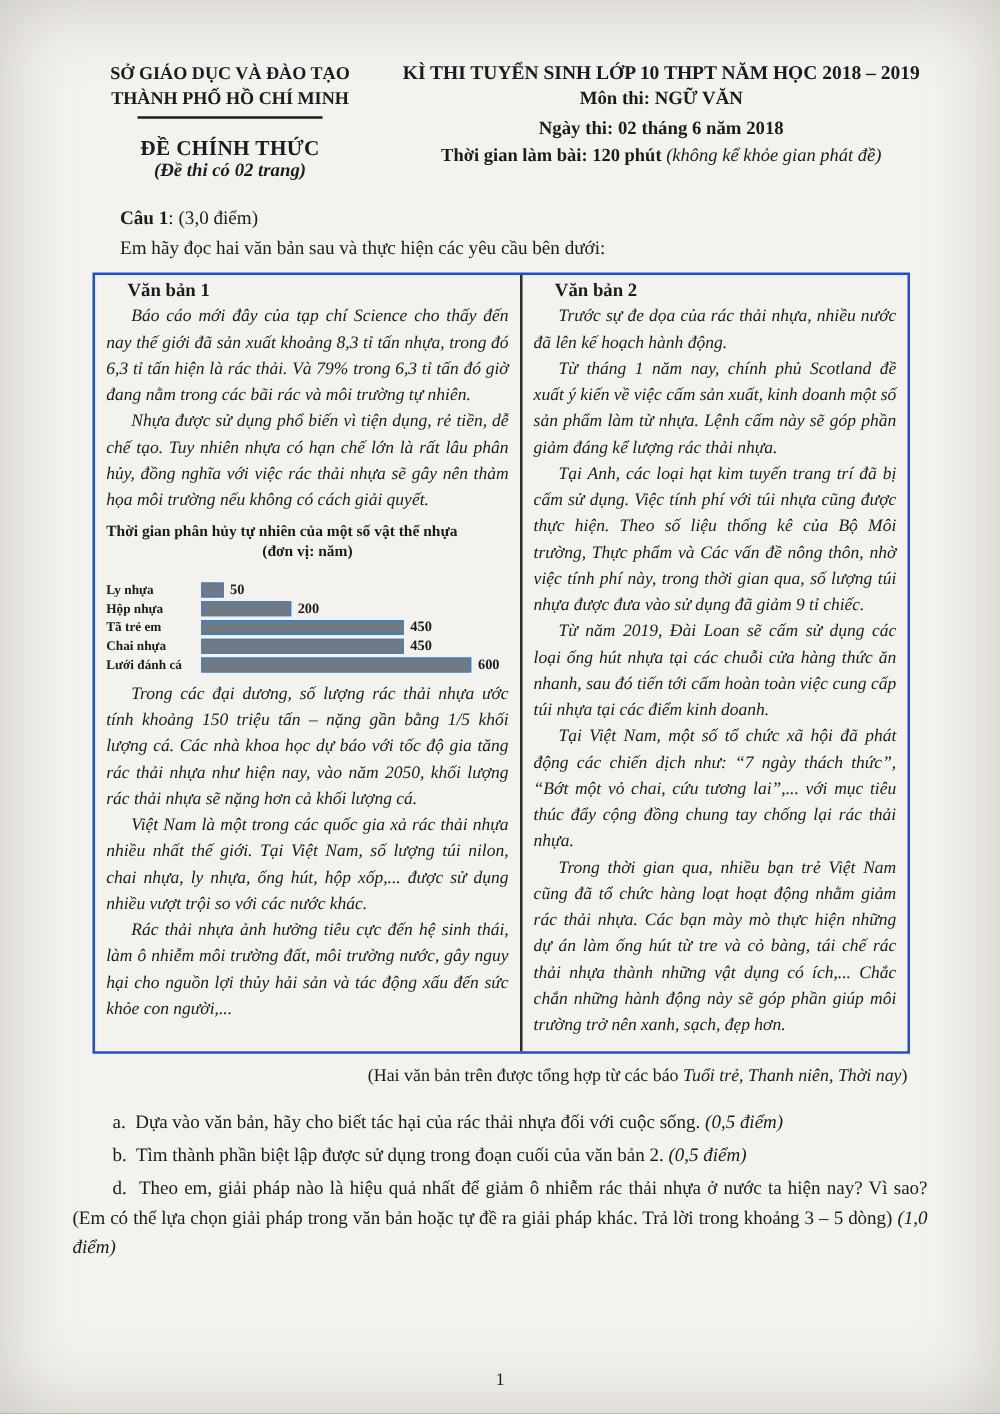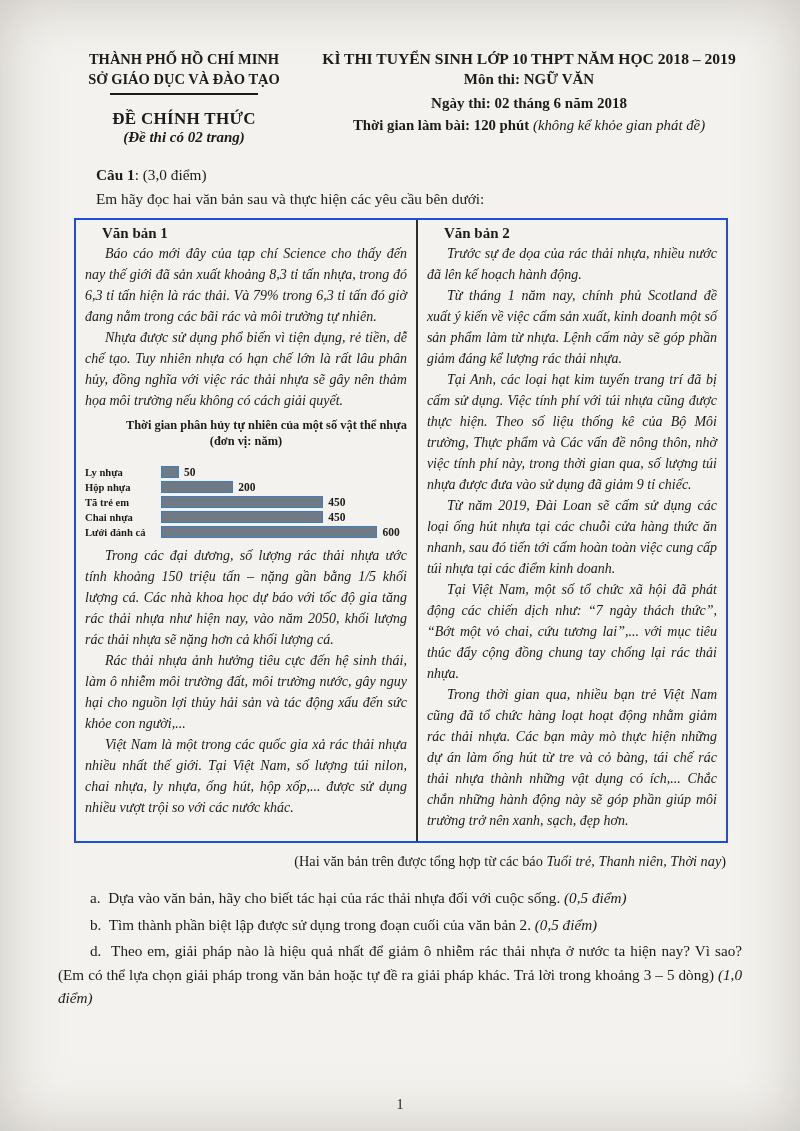--- a/index.html
+++ b/index.html
@@ -35,21 +35,21 @@
   .intro { padding-left:38px; font-size:15.3px; margin:6px 0 10px 0; }
   
   .vb { display:flex; border:2px solid #1d4ed8; margin:2px 14px 0 16px; background:transparent; }
   .vb .cell { box-sizing:border-box; padding:3px 9px 10px 9px; }
   .vb .c1 { width:52.6%; border-right:2px solid #2d2d2d; }
   .vb .c2 { flex:1; }
   .vb .vtitle { font-weight:bold; font-size:15px; padding-left:17px; margin:2px 0 1px 0; }
   .para { margin:0; font-style:italic; text-align:justify; text-indent:20px; font-size:14px; line-height:1.5; }
   
   .chart { margin:7px 0 5px 0; }
-  .chart-title { font-weight:bold; font-size:12.4px; text-align:right; line-height:1.25; }
+  .chart-title { font-weight:bold; font-size:12.4px; text-align:left; line-height:1.25; }
   .chart-sub { font-weight:bold; font-size:12.4px; text-align:center; margin-bottom:16px; }
   .bar-row { display:flex; align-items:center; height:15px; }
   .bar-label { width:76px; flex-shrink:0; font-weight:bold; font-size:10.6px; white-space:nowrap; }
   .bar-track { flex:1; display:flex; align-items:center; height:14px; }
   .bar { display:inline-block; height:12px; background:#6f7a85; border:1.5px solid #3d7ec2; box-sizing:border-box; }
   .bar-value { font-weight:bold; font-size:11.5px; margin-left:5px; }
   
   .source { text-align:right; font-size:14.3px; margin:10px 16px 6px 0; }
   .source i { font-style:italic; }
   
@@ -59,22 +59,22 @@
   
   .page-num { position:absolute; bottom:18px; left:0; right:0; text-align:center; font-size:14px; }
 </style>
 </head>
 <body>
 
 <div class="page">
 
   <div class="hdr">
     <div class="hdr-left">
+      <div class="org">SỞ GIÁO DỤC VÀ ĐÀO TẠO</div>
       <div class="org">THÀNH PHỐ HỒ CHÍ MINH</div>
-      <div class="org">SỞ GIÁO DỤC VÀ ĐÀO TẠO</div>
       <div class="hdr-rule"></div>
       <div class="etype">ĐỀ CHÍNH THỨC</div>
       <div class="enote">(Đề thi có 02 trang)</div>
     </div>
     <div class="hdr-right">
       <div class="t1">KÌ THI TUYỂN SINH LỚP 10 THPT NĂM HỌC 2018 – 2019</div>
       <div class="t2">Môn thi: NGỮ VĂN</div>
       <div class="t3">Ngày thi: 02 tháng 6 năm 2018</div>
       <div class="t4"><b>Thời gian làm bài: 120 phút</b><i> (không kể khỏe gian phát đề)</i></div>
     </div>
@@ -126,22 +126,22 @@
               <span class="bar-label">Lưới đánh cá</span>
               <span class="bar-track">
                 <span class="bar" style="width: 88%; background: rgb(111, 122, 133); border-color: rgb(61, 126, 194);"></span>
                 <span class="bar-value">600</span>
               </span>
             </div>
           </div>
       </div>
       <div>
           <p class="para">Trong các đại dương, số lượng rác thải nhựa ước tính khoảng 150 triệu tấn – nặng gần bằng 1/5 khối lượng cá. Các nhà khoa học dự báo với tốc độ gia tăng rác thải nhựa như hiện nay, vào năm 2050, khối lượng rác thải nhựa sẽ nặng hơn cả khối lượng cá.</p>
+          <p class="para">Việt Nam là một trong các quốc gia xả rác thải nhựa nhiều nhất thế giới. Tại Việt Nam, số lượng túi nilon, chai nhựa, ly nhựa, ống hút, hộp xốp,... được sử dụng nhiều vượt trội so với các nước khác.</p>
           <p class="para">Rác thải nhựa ảnh hưởng tiêu cực đến hệ sinh thái, làm ô nhiễm môi trường đất, môi trường nước, gây nguy hại cho nguồn lợi thủy hải sản và tác động xấu đến sức khỏe con người,...</p>
-          <p class="para">Việt Nam là một trong các quốc gia xả rác thải nhựa nhiều nhất thế giới. Tại Việt Nam, số lượng túi nilon, chai nhựa, ly nhựa, ống hút, hộp xốp,... được sử dụng nhiều vượt trội so với các nước khác.</p>
         </div>
     </div>
     <div class="cell c2">
       <div class="vtitle">Văn bản 2</div>
       <div>
           <p class="para">Trước sự đe dọa của rác thải nhựa, nhiều nước đã lên kế hoạch hành động.</p>
           <p class="para">Từ tháng 1 năm nay, chính phủ Scotland đề xuất ý kiến về việc cấm sản xuất, kinh doanh một số sản phẩm làm từ nhựa. Lệnh cấm này sẽ góp phần giảm đáng kể lượng rác thải nhựa.</p>
           <p class="para">Tại Anh, các loại hạt kim tuyến trang trí đã bị cấm sử dụng. Việc tính phí với túi nhựa cũng được thực hiện. Theo số liệu thống kê của Bộ Môi trường, Thực phẩm và Các vấn đề nông thôn, nhờ việc tính phí này, trong thời gian qua, số lượng túi nhựa được đưa vào sử dụng đã giảm 9 tỉ chiếc.</p>
           <p class="para">Từ năm 2019, Đài Loan sẽ cấm sử dụng các loại ống hút nhựa tại các chuỗi cửa hàng thức ăn nhanh, sau đó tiến tới cấm hoàn toàn việc cung cấp túi nhựa tại các điểm kinh doanh.</p>
           <p class="para">Tại Việt Nam, một số tổ chức xã hội đã phát động các chiến dịch như: “7 ngày thách thức”, “Bớt một vỏ chai, cứu tương lai”,... với mục tiêu thúc đẩy cộng đồng chung tay chống lại rác thải nhựa.</p>

